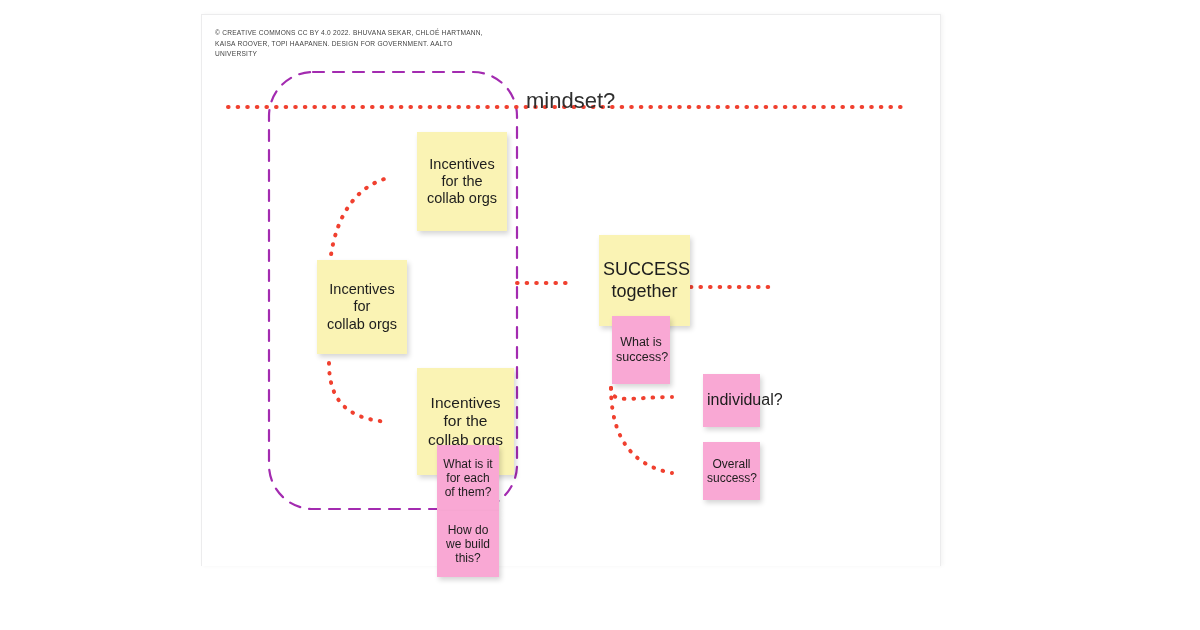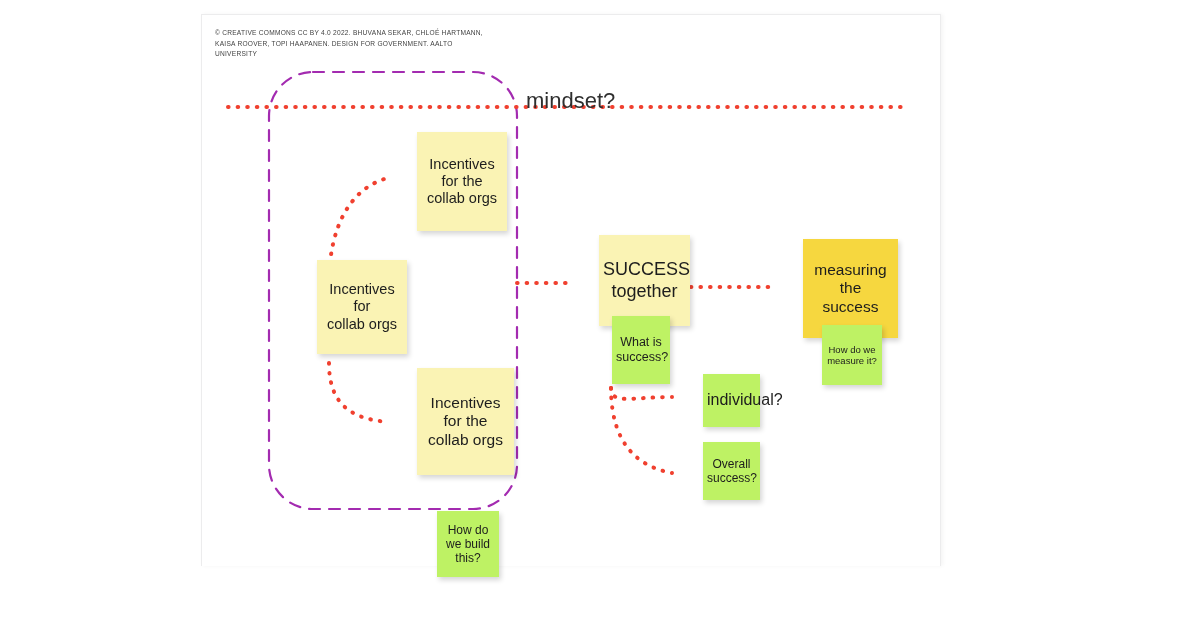--- a/index.html
+++ b/index.html
@@ -67,21 +67,21 @@
     text-align: center;
     color: #1d1d1d;
     font-family: "Liberation Sans", sans-serif;
     box-shadow: 2px 3px 5px rgba(0,0,0,0.17);
     padding: 4px;
     margin-left: 28px;
   }
   .note-text { width: 100%; line-height: 1.18; }
   .y-light { background: #faf3b4; }
   .y-dark  { background: #f6d73f; }
-  .pink    { background: #bef264; }
+  .pink    { background: #f9a8d4; }
 </style>
 </head>
 <body>
 
 <div id="root">
 
   <div id="board">
 
     <div id="credit">© CREATIVE COMMONS CC BY 4.0 2022. BHUVANA SEKAR, CHLOÉ HARTMANN, KAISA ROOVER, TOPI HAAPANEN. DESIGN FOR GOVERNMENT. AALTO UNIVERSITY</div>
 
@@ -117,20 +117,25 @@
 for
 collab orgs</div>
     </div>
 
     <div class="note y-light" style="left:187px; top:353px; width:97px; height:107px; font-size:15.5px;">
       <div class="note-text" style="white-space: pre-line;">Incentives
 for the
 collab orgs</div>
     </div>
 
+    <div class="note pink" style="left:207px; top:430px; width:62px; height:66px; font-size:12px;">
+      <div class="note-text" style="white-space: pre-line;">What is it
+for each
+of them?</div>
+    </div>
 
     <div class="note pink" style="left:207px; top:496px; width:62px; height:66px; font-size:12px;">
       <div class="note-text" style="white-space: pre-line;">How do
 we build
 this?</div>
     </div>
 
     <div class="note y-light" style="left:369px; top:220px; width:91px; height:91px; font-size:18px;">
       <div class="note-text" style="white-space: pre-line;">SUCCESS
 together</div>
@@ -143,25 +148,16 @@
 
     <div class="note pink" style="left:473px; top:359px; width:57px; height:53px; font-size:16px;">
       <div class="note-text" style="white-space: pre-line;">individual?</div>
     </div>
 
     <div class="note pink" style="left:473px; top:427px; width:57px; height:58px; font-size:12px;">
       <div class="note-text" style="white-space: pre-line;">Overall
 success?</div>
     </div>
 
-    <div class="note y-dark" style="left:573px; top:224px; width:95px; height:99px; font-size:15.5px;">
-      <div class="note-text" style="white-space: pre-line;">measuring
-the
-success</div>
-    </div>
 
-    <div class="note pink" style="left:592px; top:310px; width:60px; height:60px; font-size:9.5px;">
-      <div class="note-text" style="white-space: pre-line;">How do we
-measure it?</div>
-    </div>
 
   </div>
 </div>
 
 </body></html>

